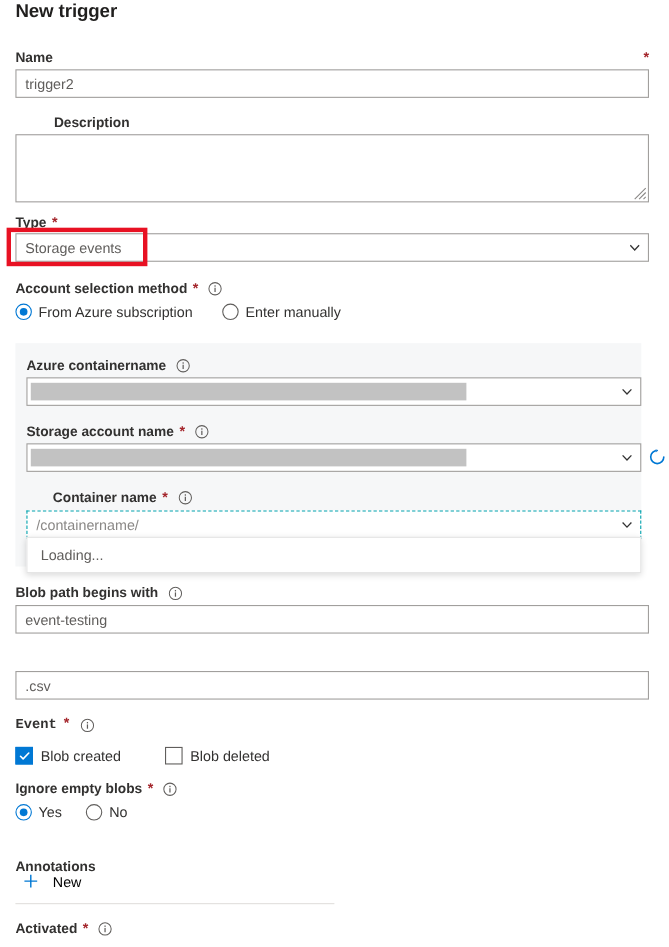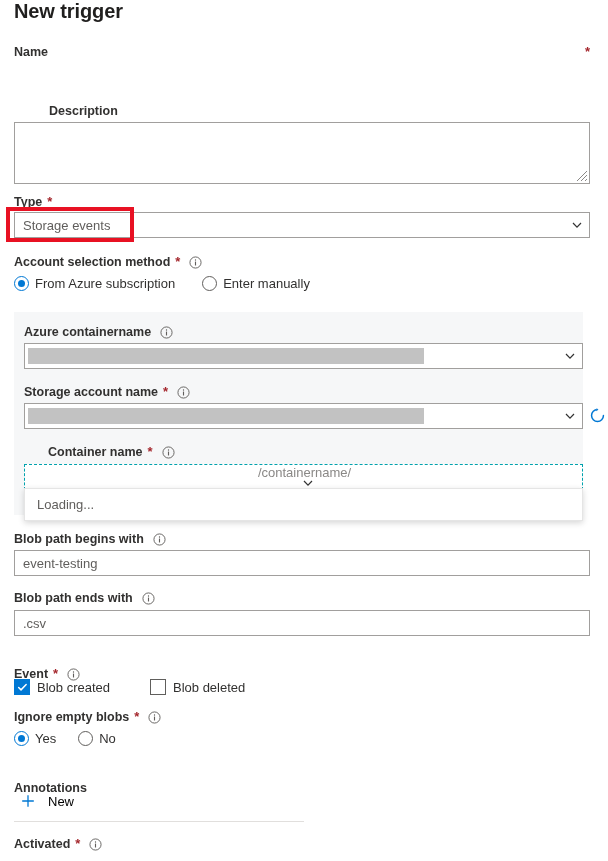--- a/index.html
+++ b/index.html
@@ -21,21 +21,21 @@
     position: relative;
     width: 608px;
     height: 861px;
     box-sizing: border-box;
   }
 
   .title {
     position: absolute;
     left: 14px;
     top: 0px;
-    font-size: 20px;
+    font-size: 17px;
     font-weight: 600;
     color: #201f1e;
     letter-spacing: -0.1px;
   }
 
   
   .label {
     font-size: 12.5px;
     font-weight: 600;
     color: #323130;
@@ -240,21 +240,20 @@
     align-items: center;
     font-size: 13px;
     color: #605e5c;
     padding-left: 12px;
   }
 
   
   .focus-dash {
     border: 1px dashed #00a2ad;
     background: #ffffff;
-    flex-direction: column;
   }
 
   .refresh {
     position: absolute;
     width: 17px;
     height: 17px;
   }
 </style>
 </head>
 <body>
@@ -263,20 +262,23 @@
 
   <div class="title">New trigger</div>
 
   <div class="panel" style="left:14px; top:312px; width:569px; height:203px;"></div>
 
   <div style="position:absolute; left:14px; top:44px; width:576px;">
     <div class="label">
       <span>Name</span>
         <span class="req">*</span>
     </div>
+  </div>
+  <div style="position:absolute; left:14px; top:63px; width:576px;">
+    <input class="input" type="text" value="trigger2" style="">
   </div>
 
   <div style="position:absolute; left:14px; top:103px;padding-left:35px;">
     <div class="label">Description</div>
   </div>
   <div style="position:absolute; left:14px; top:122px; width:576px;">
     <div class="textarea">
       <svg class="resize-grip" viewBox="0 0 12 12">
         <path d="M11 1 L1 11 M11 5 L5 11 M11 9 L9 11" stroke="#8a8886" stroke-width="1" fill="none"></path>
       </svg>
@@ -408,37 +410,25 @@
           <rect x="6.4" y="6" width="1.2" height="4.2" fill="#605e5c"></rect>
           <rect x="6.4" y="3.6" width="1.2" height="1.4" fill="#605e5c"></rect>
         </svg>
       </span>
     </div>
   </div>
   <div style="position:absolute; left:14px; top:550px; width:576px;">
     <input class="input" type="text" value="event-testing" style="">
   </div>
 
-  <div style="position:absolute; left:14px; top:590px;">
-    <div class="label">
-      <span>Blob path ends with</span>
-      <span class="info-icon">
-        <svg viewBox="0 0 14 14" width="13" height="13">
-          <circle cx="7" cy="7" r="6" fill="none" stroke="#605e5c" stroke-width="1"></circle>
-          <rect x="6.4" y="6" width="1.2" height="4.2" fill="#605e5c"></rect>
-          <rect x="6.4" y="3.6" width="1.2" height="1.4" fill="#605e5c"></rect>
-        </svg>
-      </span>
-    </div>
-  </div>
   <div style="position:absolute; left:14px; top:610px; width:576px;">
     <input class="input" type="text" value=".csv" style="">
   </div>
 
-  <div style="position:absolute; left:14px; top:666px;">
+  <div style="position:absolute; left:14px; top:651px;font-family:Liberation Mono, monospace;">
     <div class="label">
       <span>Event</span>
         <span class="req">*</span>
       <span class="info-icon">
         <svg viewBox="0 0 14 14" width="13" height="13">
           <circle cx="7" cy="7" r="6" fill="none" stroke="#605e5c" stroke-width="1"></circle>
           <rect x="6.4" y="6" width="1.2" height="4.2" fill="#605e5c"></rect>
           <rect x="6.4" y="3.6" width="1.2" height="1.4" fill="#605e5c"></rect>
         </svg>
       </span>

